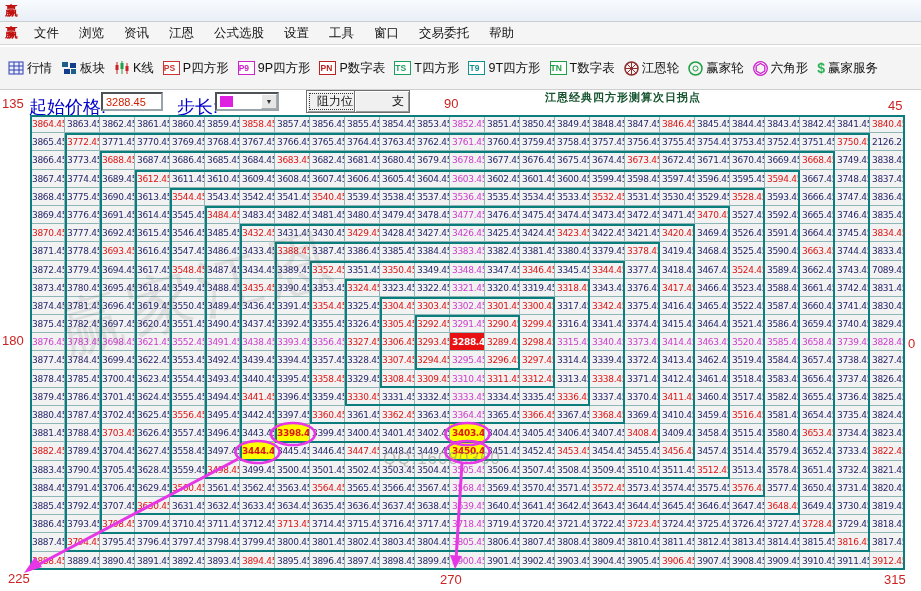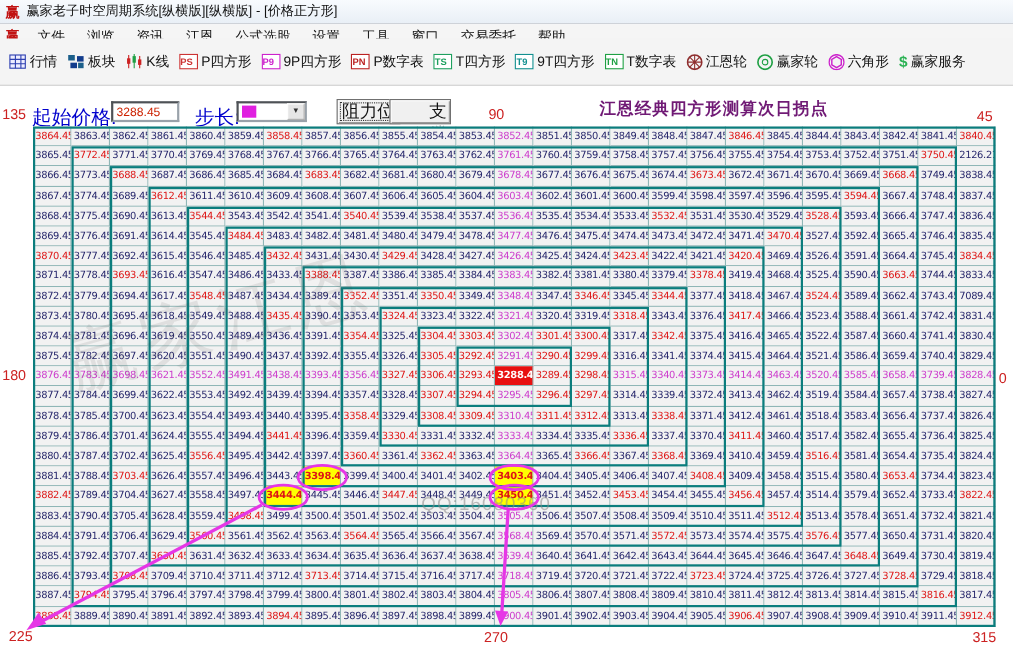--- a/index.html
+++ b/index.html
@@ -7,42 +7,42 @@
               font-family:"Liberation Sans", sans-serif; position:relative; }
 
   
   .titlebar { position:absolute; left:0; top:0; width:921px; height:22px;
     background:linear-gradient(#f8fbfe,#e9eff6); border-bottom:1px solid #c9ced4;
     display:flex; align-items:center; font-size:12px; color:#111; }
   .logo { color:#c11212; font-weight:bold; font-size:13px; padding:0 6px 0 5px; }
   .menubar { position:absolute; left:0; top:22px; width:921px; height:23px;
     background:#f5f5f5; border-bottom:1px solid #d6d6d6; display:flex; align-items:center; font-size:12.5px; }
   .menubar .mitem { padding:0 10px; color:#111; cursor:default; }
-  .toolbar { position:absolute; left:0; top:35px; width:921px; height:43px;
+  .toolbar { position:absolute; left:0; top:47px; width:921px; height:43px;
     background:#f4f4f4; border-bottom:1px solid #cfcfcf; display:flex; align-items:center; padding-left:8px; }
   .titem { display:flex; align-items:center; margin-right:9px; font-size:12.5px; color:#111; cursor:default; }
   .titem .ticon { margin-right:3px; display:inline-flex; align-items:center; justify-content:center; }
   .badge { display:inline-block; width:17px; height:14px; border:1px solid; font-size:8.5px; font-weight:bold;
            text-align:left; line-height:12px; background:#fff; }
 
   
   .ctl-label { position:absolute; font-size:18px; color:#0000cc; top:95px; }
   .ctl-input { position:absolute; left:101px; top:92px; width:62px; height:19px;
     border:2px inset #9aa2aa; background:#fff; color:#cc2200; font-size:11px; padding:1px 3px; }
   .combo { position:absolute; left:215px; top:92px; width:64px; height:19px;
     border:2px inset #9aa2aa; background:#fff; display:flex; align-items:center; }
   .swatch { width:13px; height:11px; background:#e020e0; margin-left:3px; }
   .combo-btn { margin-left:auto; width:16px; height:15px; background:#e6e6e6;
     border:1px outset #fff; font-size:7px; color:#333; text-align:center; line-height:14px; }
   .pushbtn { position:absolute; top:90px; height:23px; background:#f0f0f0; border:1px solid #707070;
     box-shadow:inset 1px 1px 0 #fff, inset -1px -1px 0 #9a9a9a;
-    font-size:16px; color:#111; text-align:center; line-height:21px; font-family:"Liberation Sans",sans-serif; }
+    font-size:12px; color:#111; text-align:center; line-height:21px; font-family:"Liberation Sans",sans-serif; }
   .focusdots { outline:1px dotted #333; outline-offset:-4px; }
-  .heading { position:absolute; left:545px; top:90px; font-size:15px; font-weight:bold;
-    color:#701a75; letter-spacing:1px; }
+  .heading { position:absolute; left:545px; top:90px; font-size:11px; font-weight:bold;
+    color:#14532d; letter-spacing:1px; }
 
   
   .corner { position:absolute; color:#cc2222; font-size:13px; }
 
   
   #grid { position:absolute; left:30px; top:115px; width:875px; height:455px;
     display:grid; grid-template-columns:repeat(25,35px); grid-template-rows:repeat(25,18.2px);
     background:#f2f2f2; }
   .cell { overflow:hidden; white-space:nowrap; font-family:"DejaVu Sans",sans-serif;
     font-size:9px; line-height:18px; padding-left:2px; letter-spacing:-0.3px;
@@ -59,21 +59,20 @@
   .watermark-brand { position:absolute; left:55px; top:250px; font-size:64px; color:#444;
     opacity:.10; transform:rotate(-16deg); z-index:40; pointer-events:none; letter-spacing:8px; }
   #overlay { position:absolute; left:0; top:0; width:921px; height:591px;
     pointer-events:none; z-index:50; }
 </style>
 </head>
 <body>
 
 <div class="titlebar">
   <span class="logo">赢</span>
-  <span>赢家老子时空周期系统[纵横版][纵横版] - [价格正方形]</span>
 </div>
 
 <div class="menubar">
   <span class="logo">赢</span>
   <span id="menu-items" style="display:flex;">
       <span class="mitem">文件</span>
       <span class="mitem">浏览</span>
       <span class="mitem">资讯</span>
       <span class="mitem">江恩</span>
       <span class="mitem">公式选股</span>

